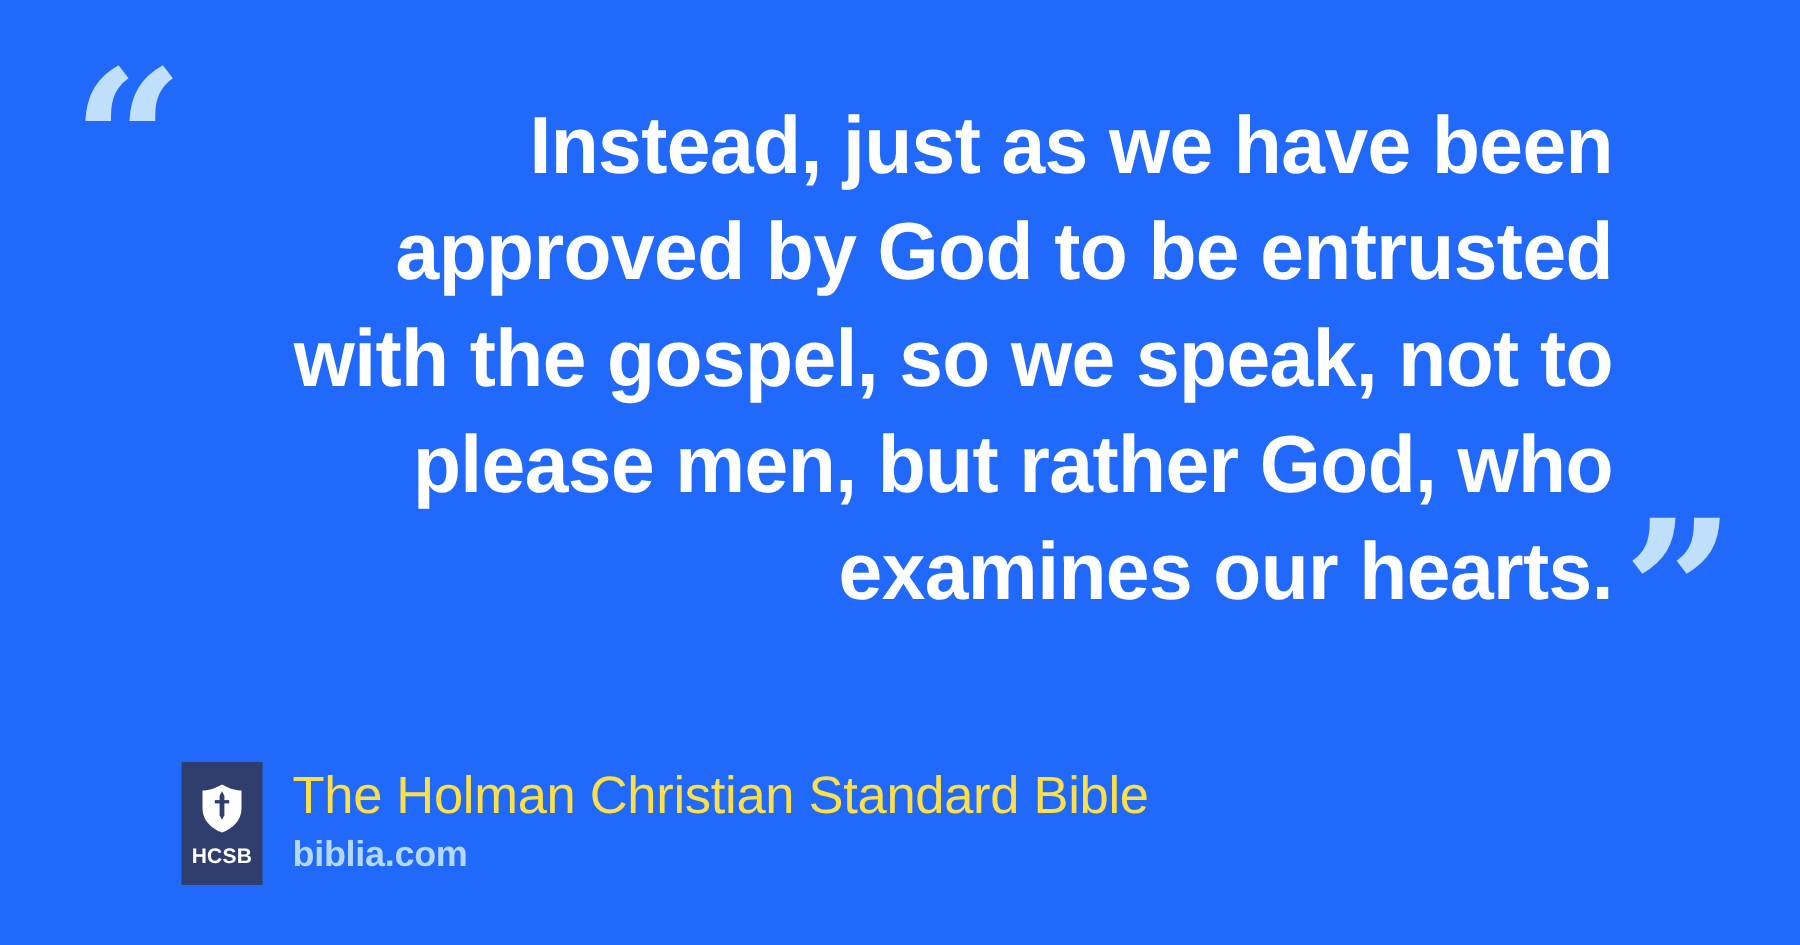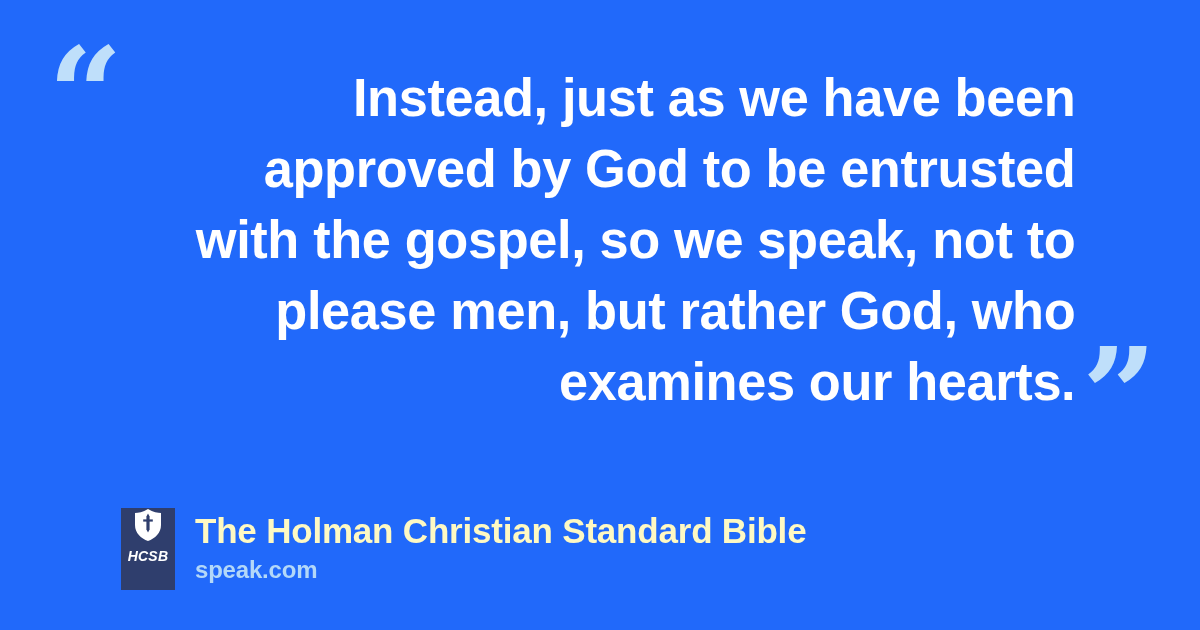--- a/index.html
+++ b/index.html
@@ -76,24 +76,23 @@
   }
 
   #brand-logo {
     width: 54px;
     height: 82px;
     background: #2f3e6d;
     display: flex;
     flex-direction: column;
     align-items: center;
     justify-content: flex-start;
-    padding-top: 0;
+    padding-top: 14px;
     box-sizing: border-box;
     flex: 0 0 auto;
-    font-style: italic;
   }
   #brand-logo .shield-wrap {
     width: 30px;
     height: 34px;
     display: block;
   }
   #brand-logo .logo-abbr {
     margin-top: 7px;
     color: #ffffff;
     font-family: "Liberation Sans", sans-serif;
@@ -103,23 +102,23 @@
     line-height: 1;
   }
 
   #attribution-text {
     margin-left: 20px;
     padding-top: 3px;
     display: flex;
     flex-direction: column;
   }
   #source-title {
-    color: #fef9c3;
+    color: #fde047;
     font-family: "Liberation Sans", sans-serif;
-    font-weight: 700;
+    font-weight: 400;
     font-size: 35px;
     line-height: 40px;
     letter-spacing: -0.2px;
     white-space: nowrap;
   }
   #source-url {
     margin-top: 5px;
     color: #b3d8f8;
     font-family: "Liberation Sans", sans-serif;
     font-weight: 700;
@@ -154,18 +153,18 @@
           <path d="M15 1 C10 4 5 5 2 5 L2 17 C2 25 8 30.5 15 33 C22 30.5 28 25 28 17 L28 5 C25 5 20 4 15 1 Z" fill="#ffffff"></path>
           <path d="M15 5.5 L16.6 8.5 L16.6 21.5 L15 24.5 L13.4 21.5 L13.4 8.5 Z" fill="#2f3e6d"></path>
           <rect x="10.2" y="11.4" width="9.6" height="2.2" fill="#2f3e6d"></rect>
         </svg>
       </span>
       <span class="logo-abbr">HCSB</span>
     </div>
 
     <div id="attribution-text">
       <span id="source-title">The Holman Christian Standard Bible</span>
-      <span id="source-url">speak.com</span>
+      <span id="source-url">biblia.com</span>
     </div>
 
   </div>
 
 </div>
 
 </body></html>

